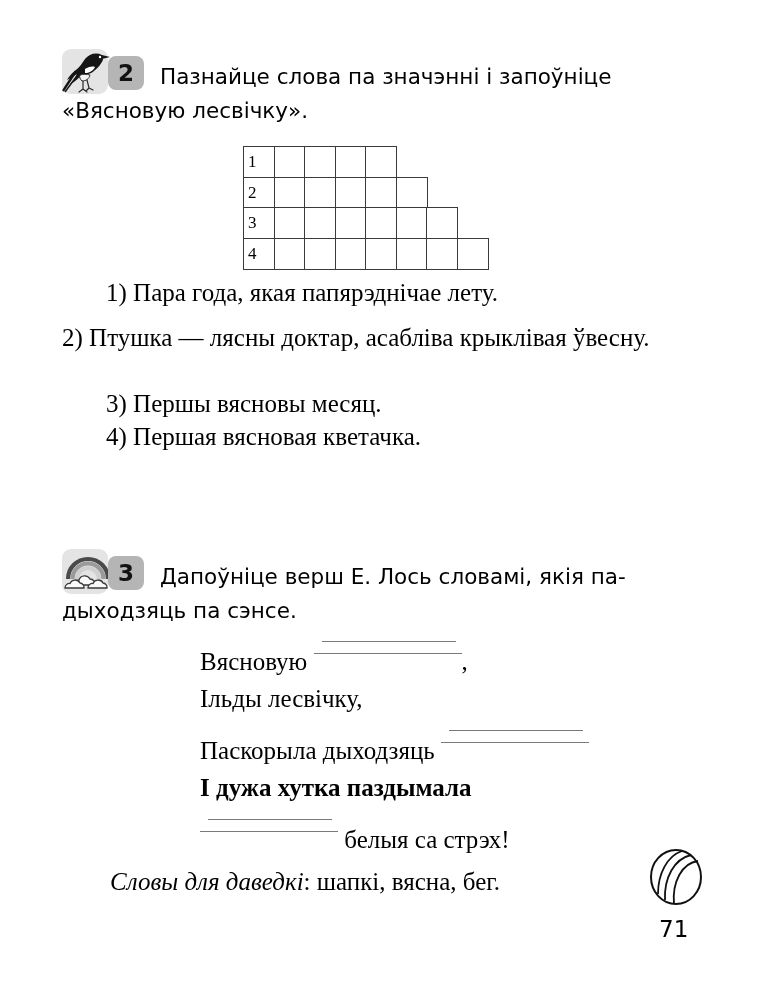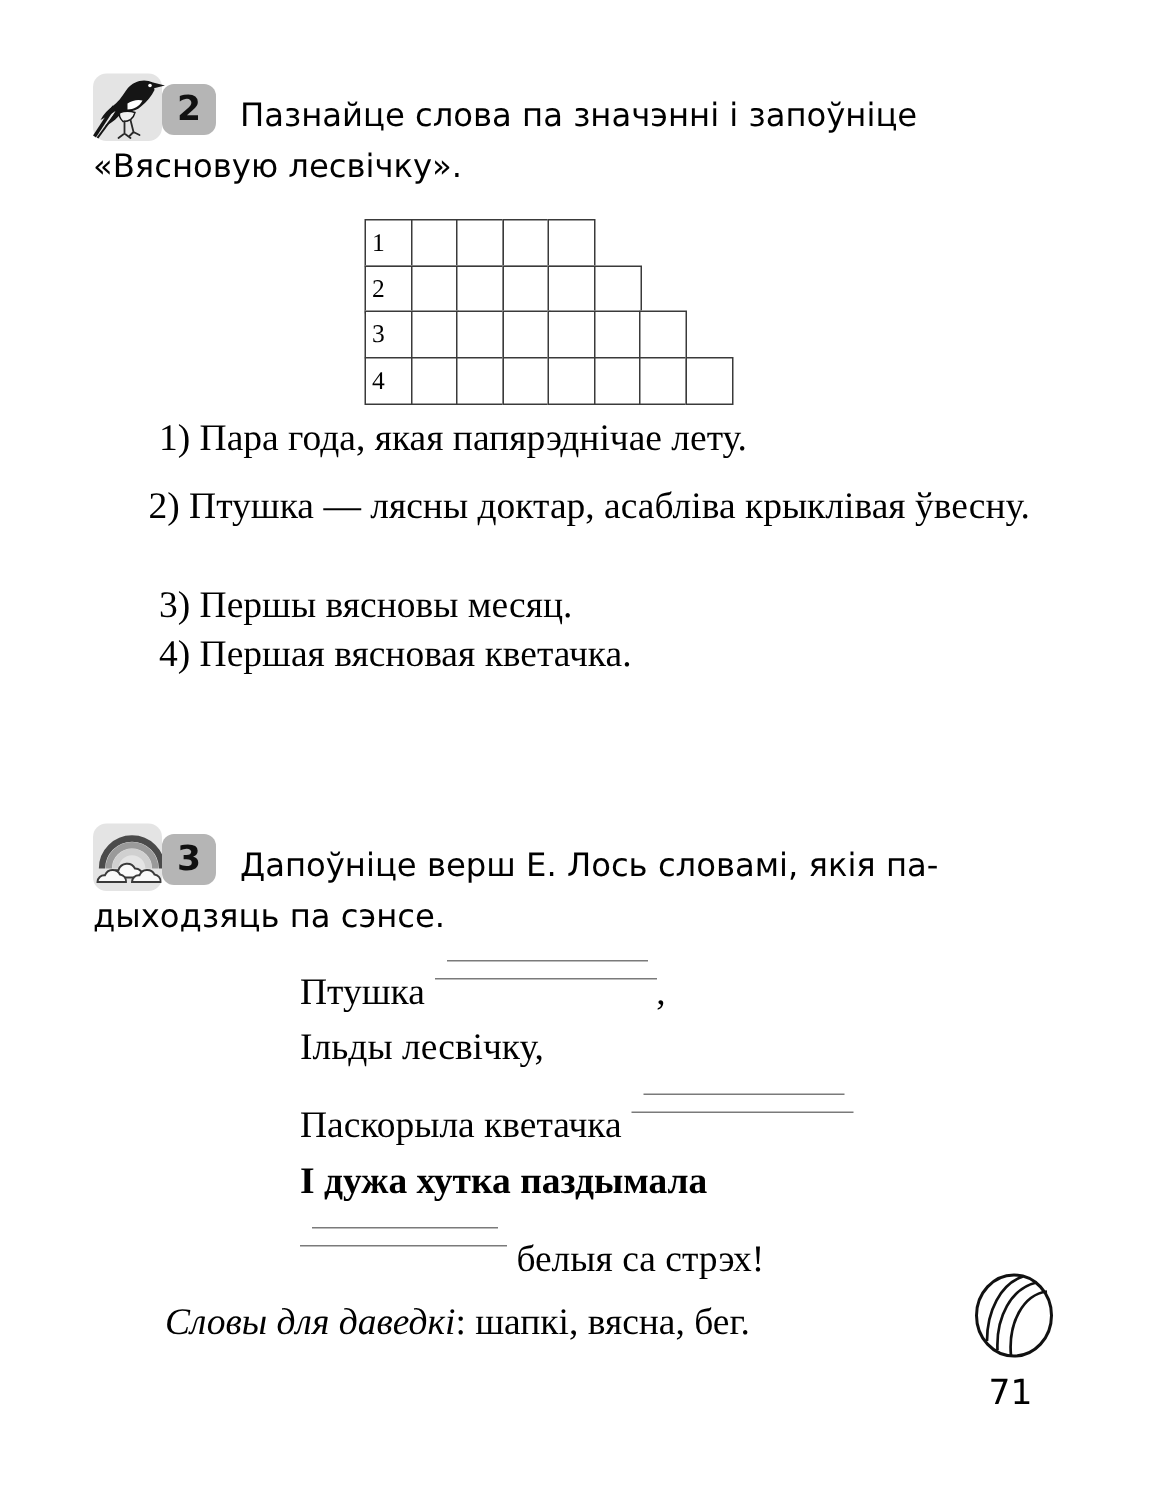--- a/index.html
+++ b/index.html
@@ -258,21 +258,21 @@
       <div class="cell"></div>
       <div class="cell"></div>
     </div>
   </div>
 
   <div class="serif-item" style="top:276px;">
     <span class="ind"></span><span>1)</span>
     <span>Пара года, якая папярэднічае лету.</span>
   </div>
 
-  <div class="hang" style="top:321px;margin-left:37px;">
+  <div class="hang" style="top:321px;">
     <span class="ind"></span><span>2)</span>
     <span>Птушка — лясны доктар, асабліва крыклівая ўвесну.</span>
   </div>
 
   <div class="serif-item" style="top:387px;">
     <span class="ind"></span><span>3)</span>
     <span>Першы вясновы месяц.</span>
   </div>
 
   <div class="serif-item" style="top:420px;">
@@ -293,29 +293,29 @@
           <path d="M3 41 a4.5 4.5 0 0 1 5-4.5 a5.5 5.5 0 0 1 10 -0.5 a4.5 4.5 0 0 1 4 5 z" fill="#fafafa" stroke="#3a3a3a" stroke-width="1.3"></path>
           <path d="M26 41 a4.5 4.5 0 0 1 5-4.5 a5.5 5.5 0 0 1 10 -0.5 a4.5 4.5 0 0 1 4 5 z" fill="#fafafa" stroke="#3a3a3a" stroke-width="1.3"></path>
         </svg>
         <span class="num-badge">3</span>
       </span><span>Дапоўніце верш Е. Лось словамі, якія па-</span>
     </div>
     <div class="task-head-line last">дыходзяць па сэнсе.</div>
   </div>
 
   <div class="poem-line" style="top:646px;">
-    <span>Птушка </span><span class="blank" style="width:148px;"><span class="rule-top"></span><span class="rule-bot"></span></span><span>,</span>
+    <span>Вясновую </span><span class="blank" style="width:148px;"><span class="rule-top"></span><span class="rule-bot"></span></span><span>,</span>
   </div>
 
   <div class="poem-line" style="top:683px;">
     <span>Ільды лесвічку,</span>
   </div>
 
   <div class="poem-line" style="top:735px;">
-    <span>Паскорыла кветачка </span><span class="blank" style="width:148px;"><span class="rule-top"></span><span class="rule-bot"></span></span><span></span>
+    <span>Паскорыла дыходзяць </span><span class="blank" style="width:148px;"><span class="rule-top"></span><span class="rule-bot"></span></span><span></span>
   </div>
 
   <div class="poem-line" style="top:772px;font-weight:bold;">
     <span>І дужа хутка паздымала</span>
   </div>
 
   <div class="poem-line" style="top:824px;">
     <span></span><span class="blank" style="width:138px;"><span class="rule-top"></span><span class="rule-bot"></span></span><span> белыя са стрэх!</span>
   </div>
 

